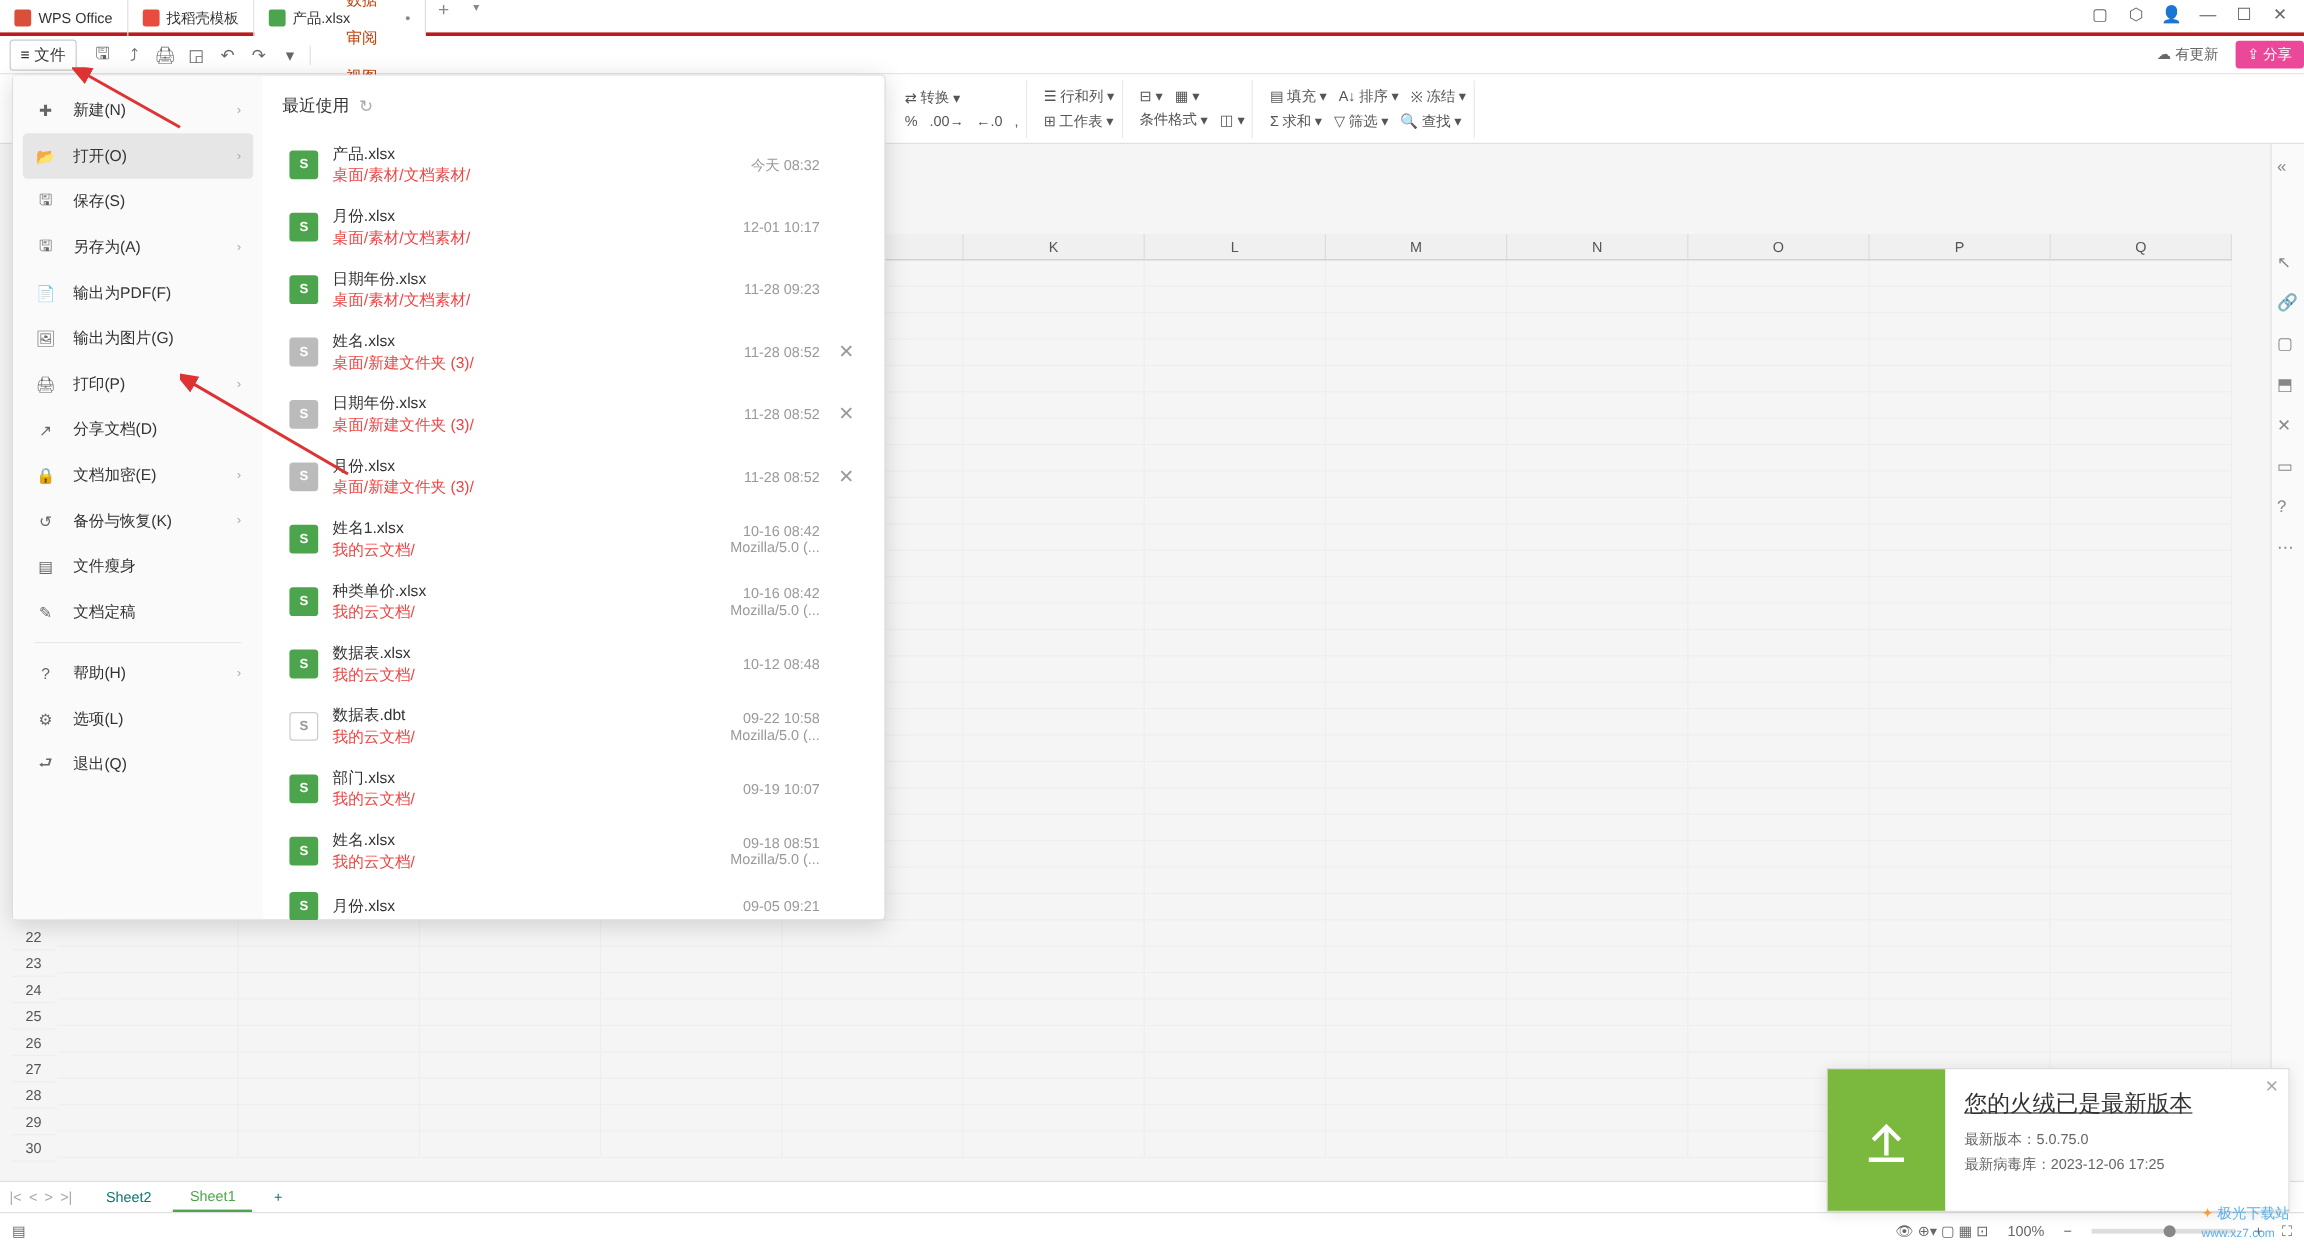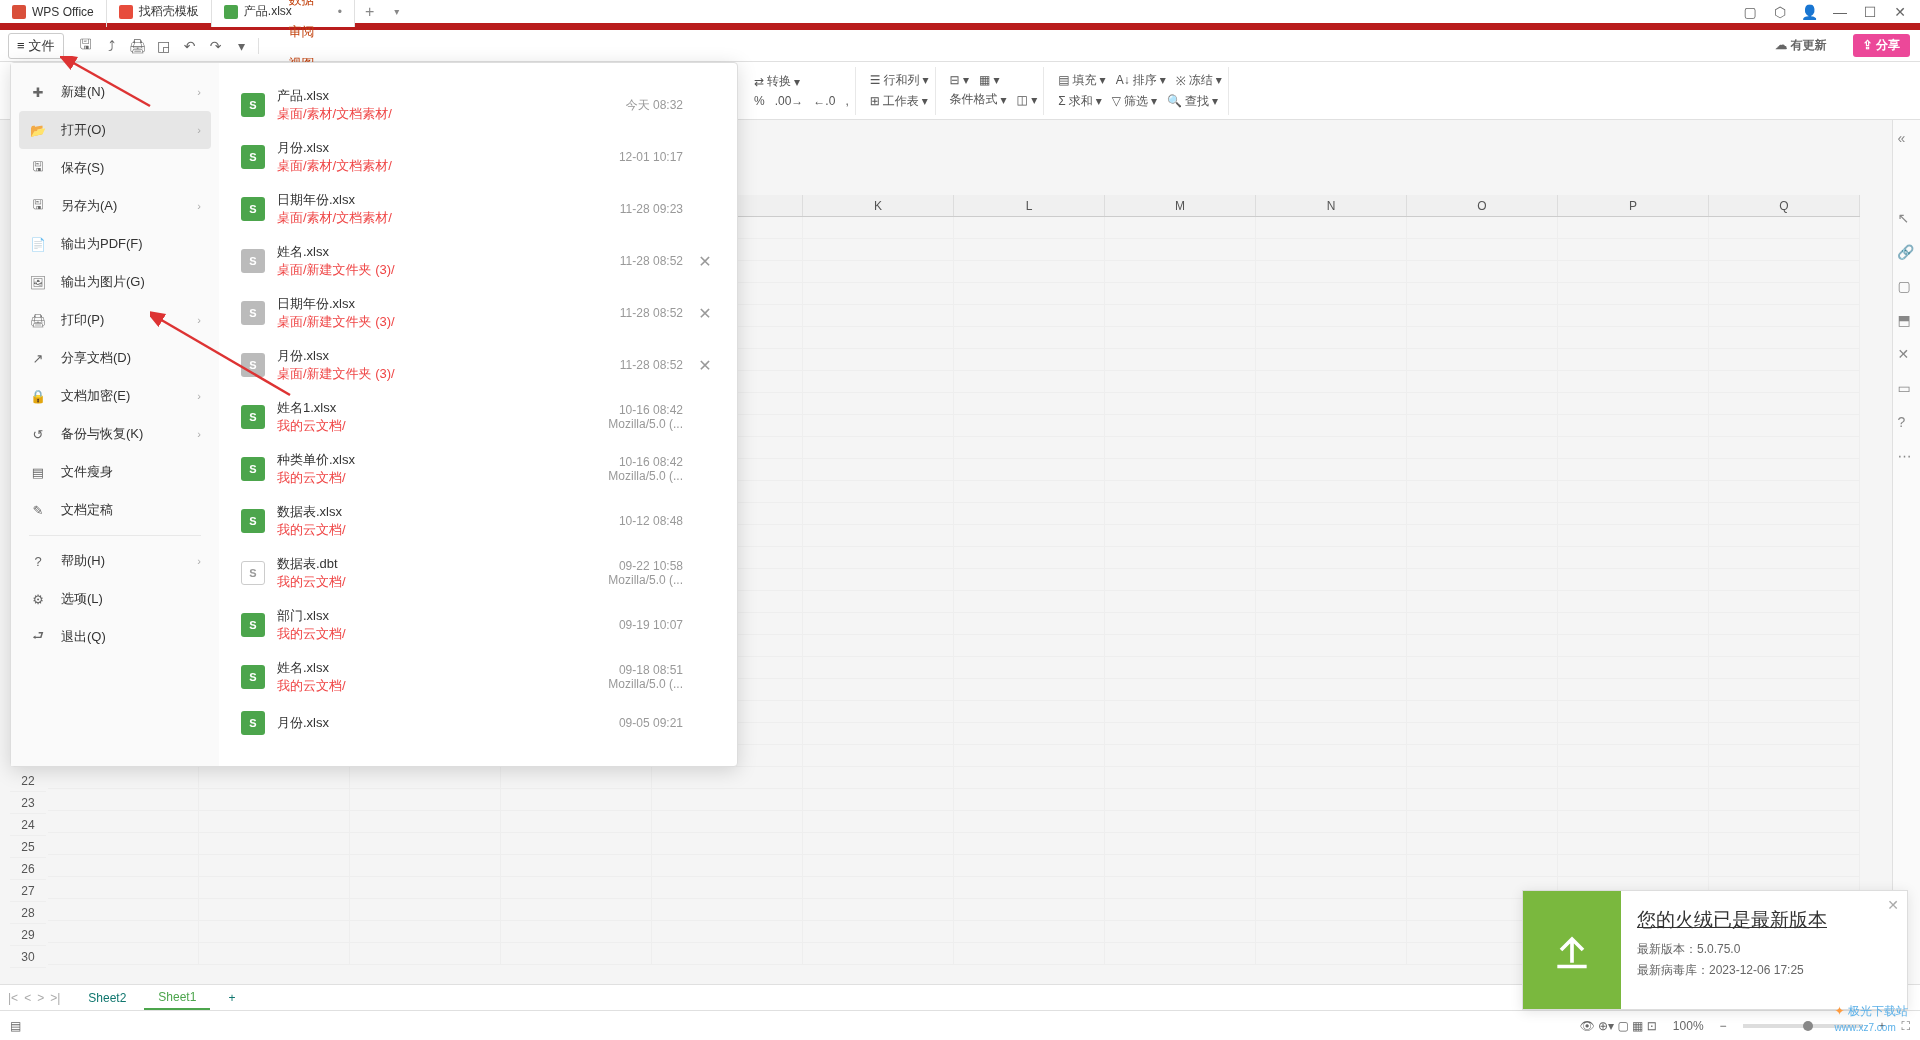--- a/index.html
+++ b/index.html
@@ -1,40 +1,40 @@
 <!DOCTYPE html>
 <html><head>
 <meta charset="utf-8">
 <style>
 * { margin: 0; padding: 0; box-sizing: border-box; font-family: "Microsoft YaHei", Arial, sans-serif; }
 body { background: #f5f5f5; width: 1920px; height: 1040px; overflow: hidden; position: relative; }
 
 
-.title-bar { height: 30px; background: #fff; display: flex; align-items: center; border-bottom: 7px solid #b91c1c; }
+.title-bar { height: 30px; background: #fff; display: flex; align-items: flex-start; border-bottom: 3px solid #b91c1c; }
 .tab { display: flex; align-items: center; padding: 0 12px; height: 30px; font-size: 12px; color: #333; border-right: 1px solid #e0e0e0; gap: 6px; }
 .tab.active { background: #fff; }
 .tab-icon { width: 14px; height: 14px; display: inline-block; }
 .tab-icon.wps { background: #d94f3a; border-radius: 2px; }
 .tab-icon.tpl { background: #e74c3c; border-radius: 2px; }
 .tab-icon.xlsx { background: #4ca54c; border-radius: 2px; }
 .add-tab { padding: 0 10px; color: #888; cursor: pointer; font-size: 16px; }
 .win-ctrl { margin-left: auto; display: flex; gap: 2px; padding-right: 6px; }
 .win-btn { width: 28px; height: 24px; display: flex; align-items: center; justify-content: center; color: #666; font-size: 14px; }
 
 
 .menu-bar { height: 32px; background: #fff; display: flex; align-items: center; border-bottom: 1px solid #e0e0e0; padding-left: 8px; }
 .file-btn { display: flex; align-items: center; gap: 4px; padding: 3px 8px; font-size: 13px; color: #333; border: 1px solid #ccc; border-radius: 3px; margin-right: 6px; }
 .qat { display: flex; gap: 10px; padding: 0 8px; border-right: 1px solid #e0e0e0; }
 .qat-ico { width: 16px; height: 16px; color: #666; font-size: 14px; display: flex; align-items: center; justify-content: center; }
 .menu-tabs { display: flex; gap: 2px; margin-left: 18px; flex-direction: column; }
 .menu-tab { padding: 6px 12px; font-size: 13px; color: #c2410c; }
 .menu-tab.active { color: #4ca54c; border-bottom: 2px solid transparent; }
 .menu-tab.member { color: #d4a03a; }
 .menu-tab.smart { color: #5b8dd6; }
-.menu-right { margin-left: auto; display: flex; align-items: center; gap: 26px; padding-right: 10px; font-size: 12px; color: #666; font-weight: bold; }
+.menu-right { margin-left: auto; display: flex; align-items: center; gap: 14px; font-size: 12px; color: #666; }
 .share-btn { background: #ec4899; color: #fff; padding: 3px 10px; border-radius: 3px; font-size: 12px; }
 
 
 .ribbon { height: 58px; background: #fff; display: flex; align-items: center; padding: 4px 10px; border-bottom: 1px solid #e0e0e0; gap: 8px; font-size: 12px; color: #555; }
 .ribbon-group { display: flex; flex-direction: column; gap: 4px; padding: 0 6px; border-right: 1px solid #e8e8e8; height: 48px; justify-content: center; }
 .ribbon-row { display: flex; gap: 10px; align-items: center; }
 .rbtn { display: flex; align-items: center; gap: 3px; font-size: 12px; color: #555; }
 
 
 .file-menu { position: absolute; left: 10px; top: 62px; width: 728px; height: 705px; background: #fff; border: 1px solid #ddd; box-shadow: 0 4px 20px rgba(0,0,0,0.15); display: flex; z-index: 100; border-radius: 4px; }
@@ -774,20 +774,24 @@
       <div class="fm-item">
         <span class="fm-ico">⚙</span>
         <span>选项(L)</span>
       </div>
       <div class="fm-item">
         <span class="fm-ico">⮐</span>
         <span>退出(Q)</span>
       </div>
     </div>
   <div class="file-menu-right">
+    <div class="fm-header">
+        <span>最近使用</span> 
+        <span style="color:#aaa">↻</span>
+      </div>
     <div id="recent-list">
         <div class="recent-item">
           <div class="recent-icon green">S</div>
     <div class="recent-info">
             <span class="recent-name">产品.xlsx</span>
             <span class="recent-path">桌面/素材/文档素材/</span>
           </div>
     <div class="recent-meta">今天  08:32</div>
     <div class="recent-close"></div>
         </div>

